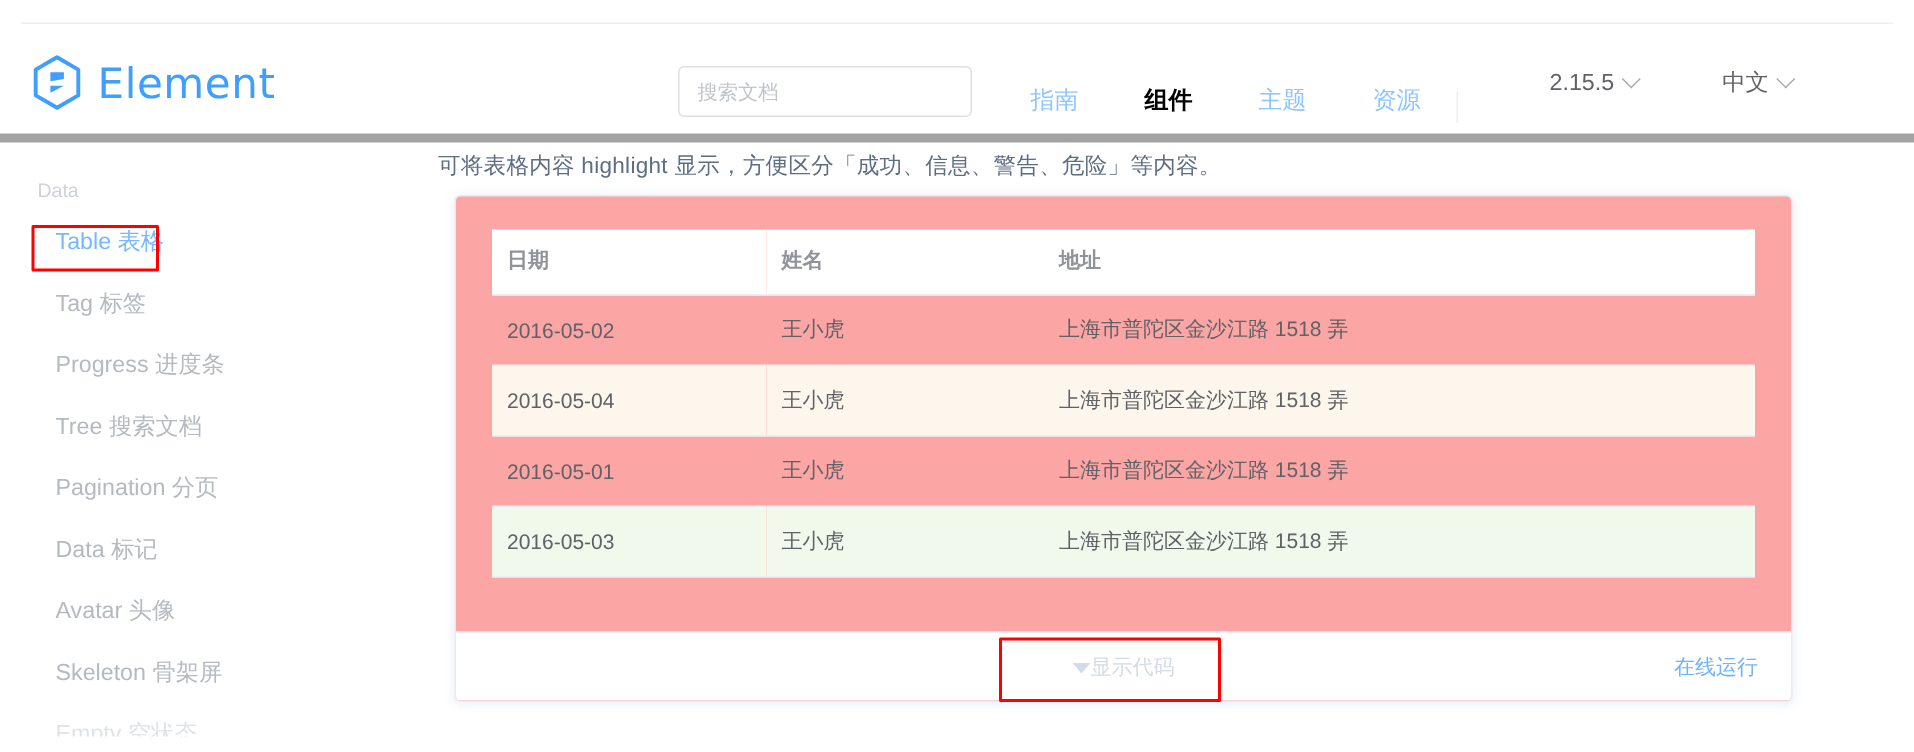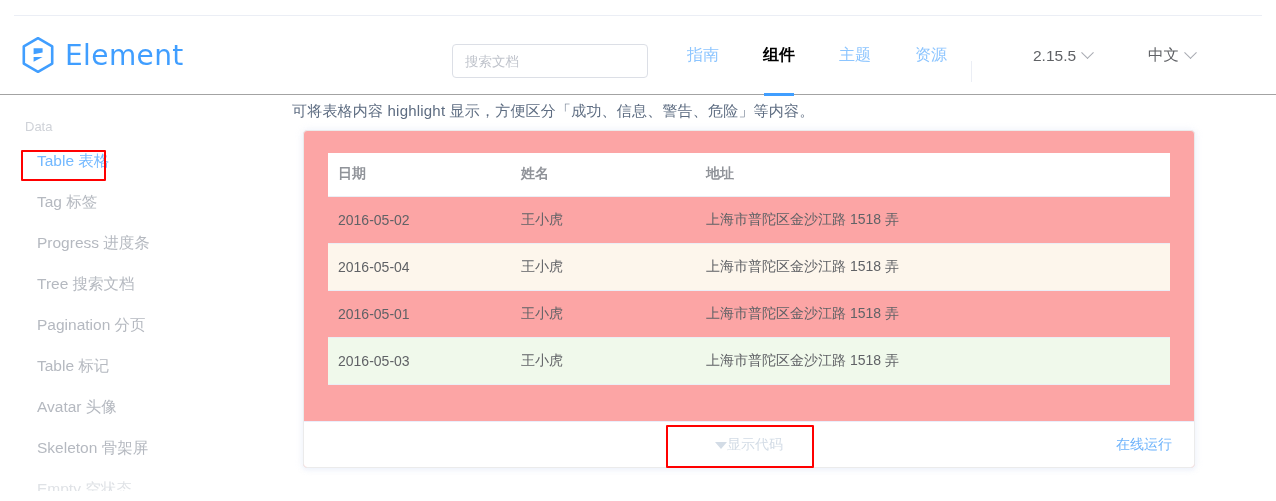--- a/index.html
+++ b/index.html
@@ -15,21 +15,21 @@
 
   
   .top-rule {
     position: absolute; left: 14px; top: 15px; width: 1248px; height: 1px;
     background: #ebeef5;
   }
 
   
   .header {
     position: absolute; left: 0; top: 16px; width: 1276px; height: 79px;
-    background: #fff; border-bottom: 1px solid #a3a3a3;
+    background: #fff; border-bottom: 6px solid #a3a3a3;
   }
   .brand {
     position: absolute; left: 20px; top: 20px;
     display: flex; align-items: center; gap: 9px;
     text-decoration: none;
   }
   .brand-mark { width: 36px; height: 38px; display: block; }
   .brand-name {
     font-size: 28px; letter-spacing: .4px; color: #409eff;
     font-family: "DejaVu Sans", sans-serif; font-weight: 400;
@@ -41,21 +41,21 @@
     border: 1px solid #dcdfe6; border-radius: 4px;
     background: #fff;
   }
   .search-box input {
     width: 100%; height: 100%; border: 0; outline: none; background: transparent;
     padding: 0 12px; font-size: 13.5px; color: #7f1d1d;
     font-family: "Liberation Sans", sans-serif;
   }
   .search-box input::placeholder { color: #c0c4cc; }
 
-  .nav { position: absolute; left: 665px; top: 0; height: 79px; display: flex; align-items: center; gap: 0; }
+  .nav { position: absolute; left: 665px; top: 12px; height: 79px; display: flex; align-items: center; gap: 0; }
   .nav-item {
     position: relative; height: 79px; display: flex; align-items: center; justify-content: center;
     padding: 0 22px; font-size: 16px; color: #8cc5ff; cursor: pointer; user-select: none;
   }
   .nav-item.active { color: #000000; font-weight: 700; }
   .nav-item.active::after {
     content: ""; position: absolute; left: 50%; transform: translateX(-50%);
     bottom: -1px; width: 30px; height: 3px; background: #409eff;
   }
   .nav-sep {
@@ -201,21 +201,21 @@
     <div class="side-item">
       <span>Progress 进度条</span>
     </div>
     <div class="side-item">
       <span>Tree 搜索文档</span>
     </div>
     <div class="side-item">
       <span>Pagination 分页</span>
     </div>
     <div class="side-item">
-      <span>Table 标记</span>
+      <span>Data 标记</span>
     </div>
     <div class="side-item">
       <span>Avatar 头像</span>
     </div>
     <div class="side-item">
       <span>Skeleton 骨架屏</span>
     </div>
     <div class="side-item clipped">
       <span>Empty 空状态</span>
     </div>

